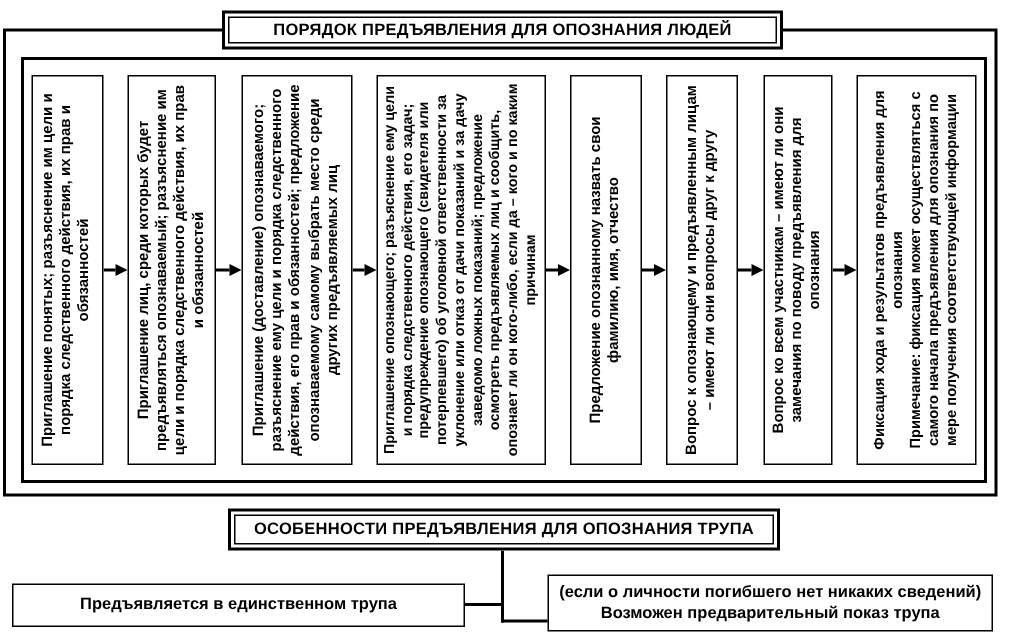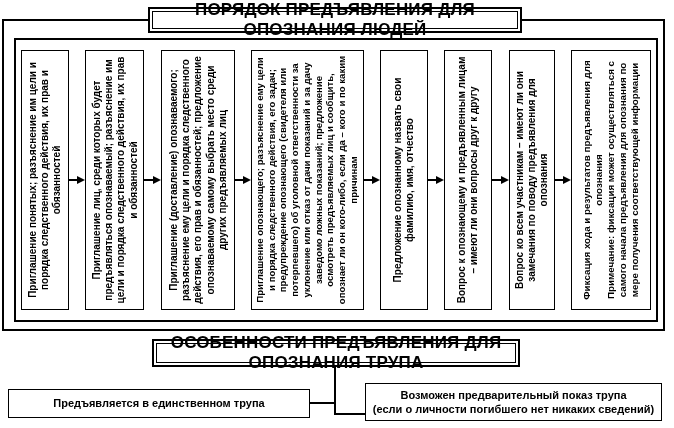--- a/index.html
+++ b/index.html
@@ -12,21 +12,21 @@
     position:absolute;left:2px;top:19px;width:663px;height:312px;
     border:2px solid #000;box-sizing:border-box;
   }
   .dbox{
     position:absolute;background:#fff;border:2px solid #000;padding:2px;
     box-sizing:border-box;z-index:3;
   }
   .dbox .dbox-in{
     border:1px solid #000;height:100%;box-sizing:border-box;
     display:flex;align-items:center;justify-content:center;
-    font-weight:bold;font-size:17px;letter-spacing:.2px;text-align:center;
+    font-weight:bold;font-size:11px;letter-spacing:.2px;text-align:center;
     padding:2px 8px;
   }
   .title1{left:148px;top:7px;width:374px;height:26px;}
   .title2{left:152px;top:339px;width:368px;height:28px;}
   .inner-frame{
     position:absolute;left:14px;top:38px;width:644px;height:284px;
     border:2px solid #000;box-sizing:border-box;z-index:2;
     display:flex;align-items:center;justify-content:space-between;
     padding:0 5px;
   }
@@ -157,17 +157,17 @@
 
   <div class="cline stem"></div>
   <div class="cline branch-left"></div>
   <div class="cline branch-right"></div>
 
   <div class="bottom-box bbl">
     <div>Предъявляется в единственном трупа</div>
   </div>
 
   <div class="bottom-box bbr">
+    <div>(если о личности погибшего нет никаких сведений)</div>
     <div>Возможен предварительный показ трупа</div>
-    <div>(если о личности погибшего нет никаких сведений)</div>
   </div>
 
 </div>
 
 </body></html>

